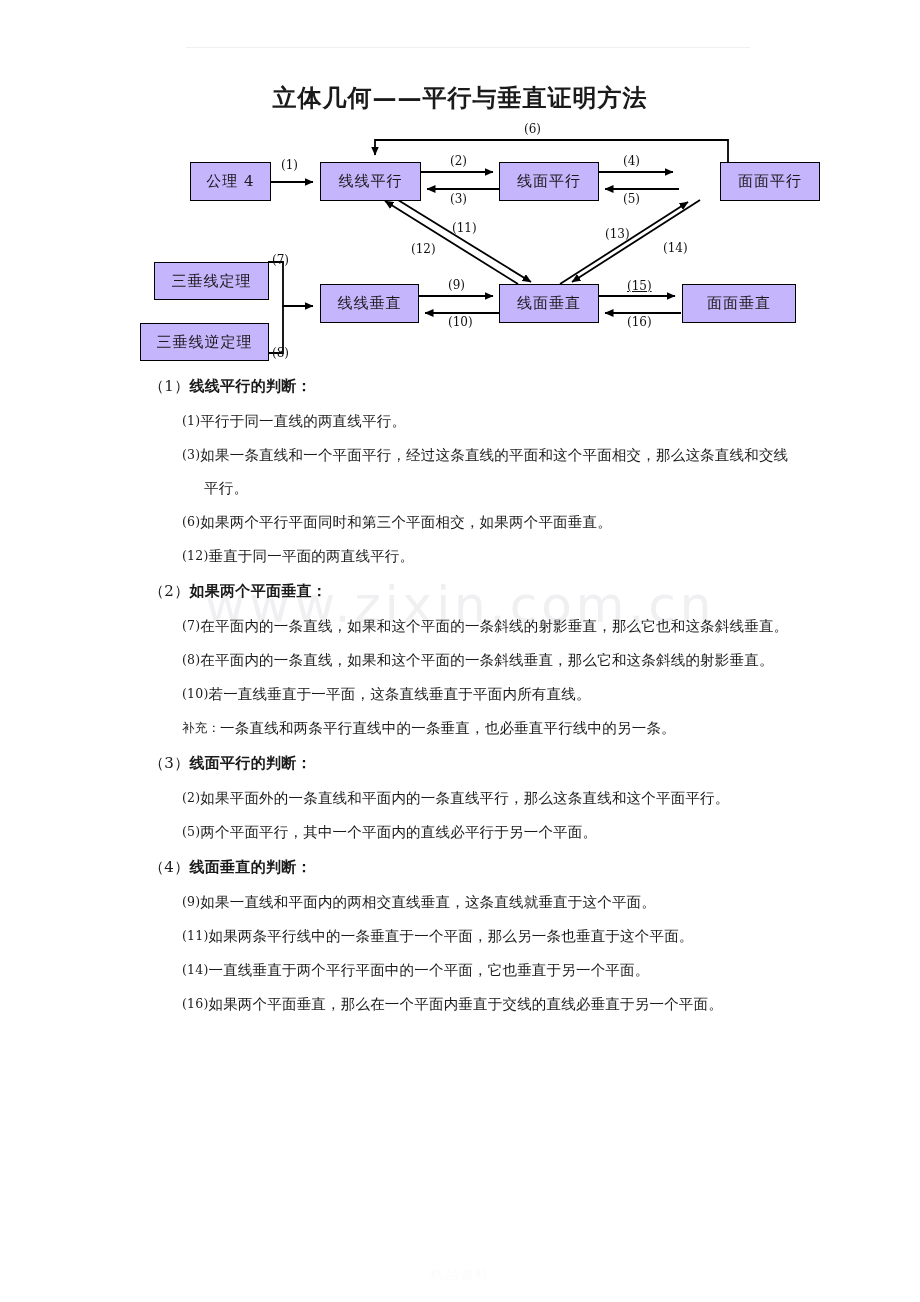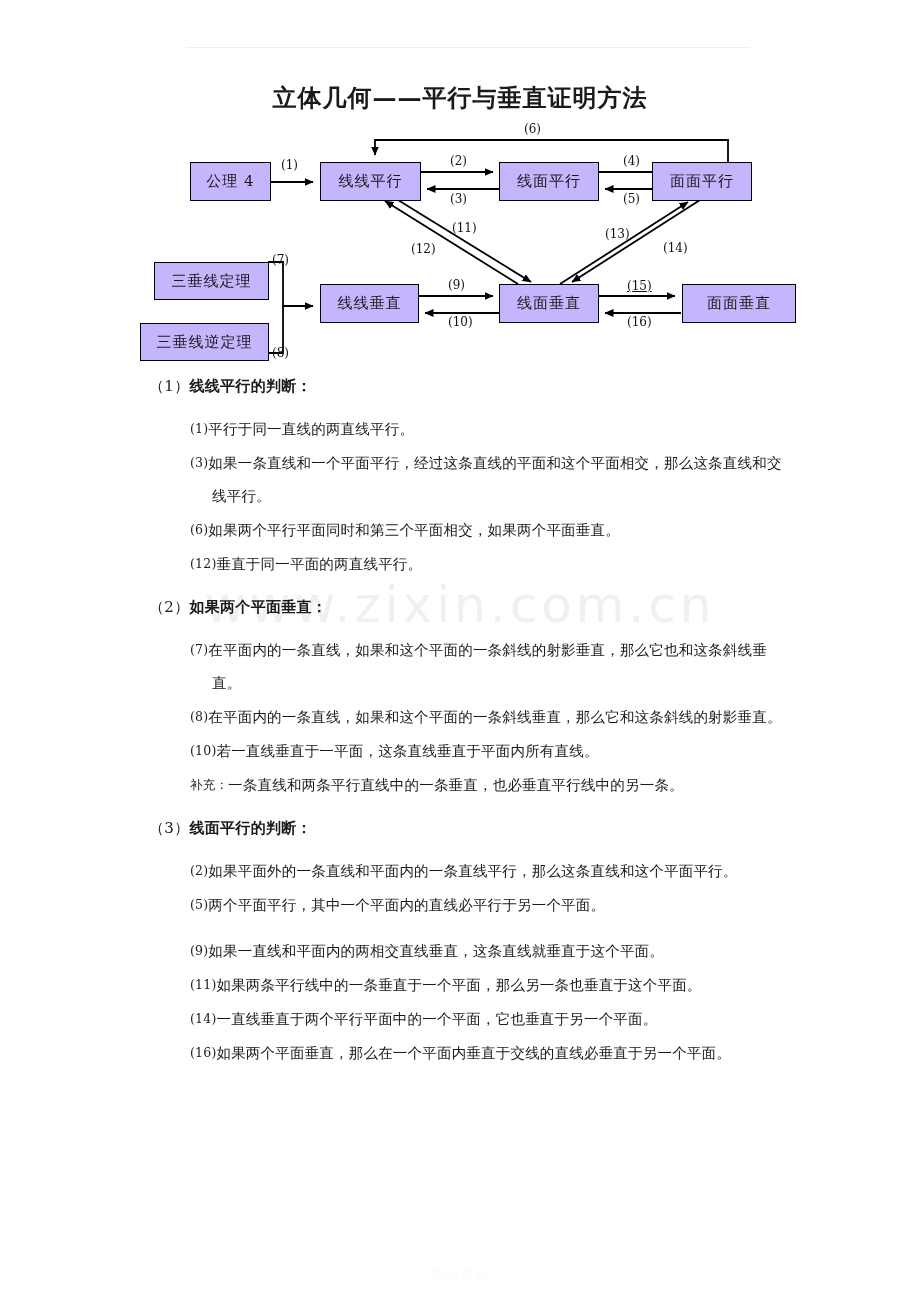--- a/index.html
+++ b/index.html
@@ -80,21 +80,21 @@
   .sec-head {
     font-size: 15px;
     font-weight: 700;
     font-family: "DejaVu Serif", "Liberation Serif", serif;
     margin: 0 0 4px 3px;
     padding-left: 146px;
     line-height: 28px;
     letter-spacing: .3px;
   }
   .sec-head .idx { font-weight: 400; }
-  .items { margin: 12px; padding: 0; list-style: none; }
+  .items { margin: 4px; padding: 0; list-style: none; }
   .item {
     font-size: 14.5px;
     font-family: "DejaVu Serif", "Liberation Serif", serif;
     line-height: 33px;
     padding-left: 178px;
     padding-right: 118px;
     text-indent: 0;
     letter-spacing: .2px;
   }
   .item .num {
@@ -187,21 +187,21 @@
 
       <line x1="599" y1="186" x2="675" y2="186" marker-end="url(#ah)"></line>
 
       <line x1="681" y1="203" x2="605" y2="203" marker-end="url(#ah)"></line>
     </g>
   </svg>
 
   <div class="node-box" style="left:190px; top:52px; width:81px; height:39px;">公理 4</div>
   <div class="node-box" style="left:320px; top:52px; width:101px; height:39px;">线线平行</div>
   <div class="node-box" style="left:499px; top:52px; width:100px; height:39px;">线面平行</div>
-  <div class="node-box" style="left:652px; top:52px; width:100px; height:39px;">面面平行</div>
+  <div class="node-box" style="left:720px; top:52px; width:100px; height:39px;">面面平行</div>
 
   <div class="node-box" style="left:154px; top:152px; width:115px; height:38px;">三垂线定理</div>
   <div class="node-box" style="left:140px; top:213px; width:129px; height:38px;">三垂线逆定理</div>
 
   <div class="node-box" style="left:320px; top:174px; width:99px; height:39px;">线线垂直</div>
   <div class="node-box" style="left:499px; top:174px; width:100px; height:39px;">线面垂直</div>
   <div class="node-box" style="left:682px; top:174px; width:114px; height:39px;">面面垂直</div>
 
   <span class="edge-label" style="left:281px; top:48px;">(1)</span>
   <span class="edge-label" style="left:450px; top:44px;">(2)</span>
@@ -256,20 +256,21 @@
     </ul>
     <div class="sec-head"><span class="idx">（3）</span><span>线面平行的判断：</span></div>
     <ul class="items">
       <li class="item">
         <p><span class="num">(2)</span><span class="cont">如果平面外的一条直线和平面内的一条直线平行，那么这条直线和这个平面平行。</span></p>
       </li>
       <li class="item">
         <p><span class="num">(5)</span><span class="cont">两个平面平行，其中一个平面内的直线必平行于另一个平面。</span></p>
       </li>
     </ul>
+    <div class="sec-head"><span class="idx">（4）</span><span>线面垂直的判断：</span></div>
     <ul class="items">
       <li class="item">
         <p><span class="num">(9)</span><span class="cont">如果一直线和平面内的两相交直线垂直，这条直线就垂直于这个平面。</span></p>
       </li>
       <li class="item">
         <p><span class="num">(11)</span><span class="cont">如果两条平行线中的一条垂直于一个平面，那么另一条也垂直于这个平面。</span></p>
       </li>
       <li class="item">
         <p><span class="num">(14)</span><span class="cont">一直线垂直于两个平行平面中的一个平面，它也垂直于另一个平面。</span></p>
       </li>

